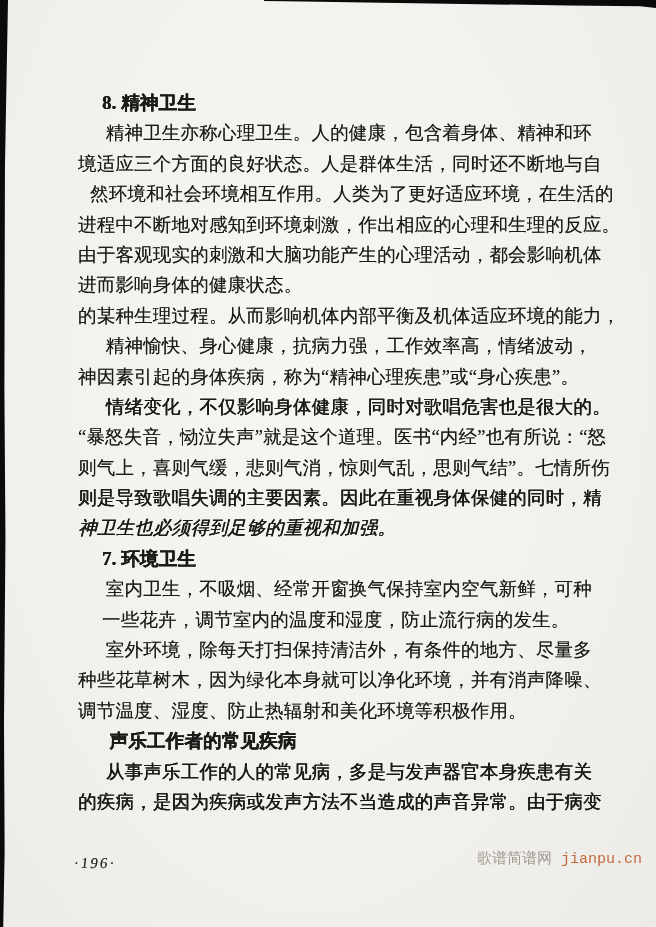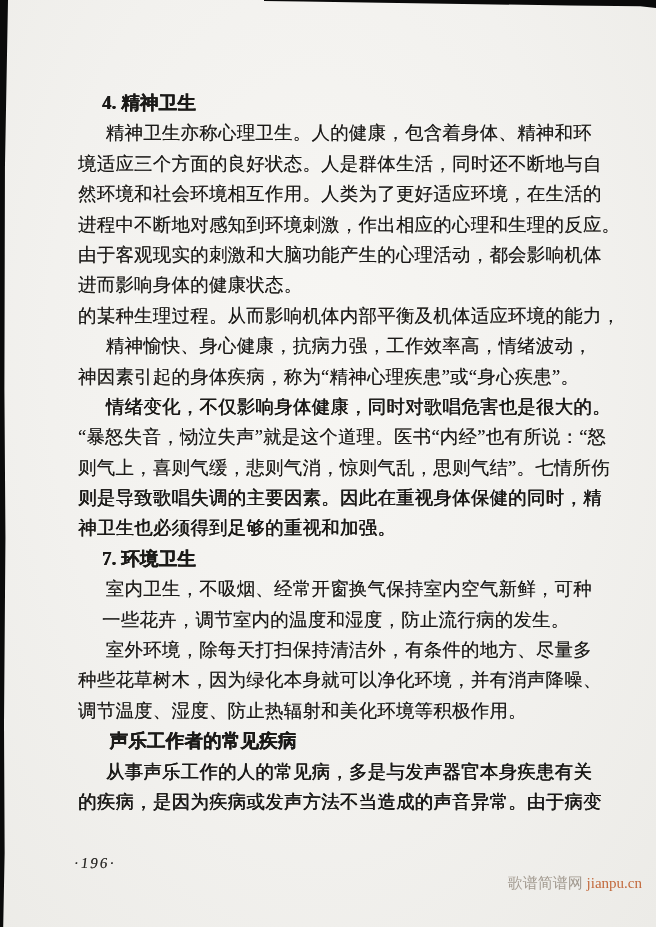--- a/index.html
+++ b/index.html
@@ -60,52 +60,52 @@
     letter-spacing: 2px;
     color: #2b2a27;
     transform: skewX(-8deg);
     text-shadow: 0 0 0.5px rgba(30,28,25,0.6);
     font-family: "Liberation Serif", "DejaVu Serif", serif;
   }
   
   .watermark {
     position: absolute;
     right: 14px;
-    top: 874px;
+    top: 849px;
     font-size: 15px;
-    font-family: Liberation Serif, serif;
+    font-family: Liberation Mono, monospace;
     white-space: nowrap;
   }
   .watermark .wm-name { color: #a29a90; }
   .watermark .wm-url  { color: #c2693c; }
 </style>
 </head>
 <body>
 
 <div class="page">
 
   <div class="edge-left"></div>
   <div class="edge-top"></div>
 
   <div class="text-block">
-      <div class="line heading" style="padding-left: 1.3em;">4. 精神卫生</div>
+      <div class="line heading" style="padding-left: 1.3em;">8. 精神卫生</div>
       <div class="line " style="padding-left: 1.5em;">精神卫生亦称心理卫生。人的健康，包含着身体、精神和环</div>
       <div class="line " style="padding-left: 0em;">境适应三个方面的良好状态。人是群体生活，同时还不断地与自</div>
-      <div class="line " style="padding-left: 0em;">然环境和社会环境相互作用。人类为了更好适应环境，在生活的</div>
+      <div class="line " style="padding-left: 0em; margin-left: 12px;">然环境和社会环境相互作用。人类为了更好适应环境，在生活的</div>
       <div class="line " style="padding-left: 0em;">进程中不断地对感知到环境刺激，作出相应的心理和生理的反应。</div>
       <div class="line " style="padding-left: 0em;">由于客观现实的刺激和大脑功能产生的心理活动，都会影响机体</div>
       <div class="line " style="padding-left: 0em;">进而影响身体的健康状态。</div>
       <div class="line " style="padding-left: 0em;">的某种生理过程。从而影响机体内部平衡及机体适应环境的能力，</div>
       <div class="line " style="padding-left: 1.5em;">精神愉快、身心健康，抗病力强，工作效率高，情绪波动，</div>
       <div class="line " style="padding-left: 0em;">神因素引起的身体疾病，称为“精神心理疾患”或“身心疾患”。</div>
       <div class="line  w-m" style="padding-left: 1.5em;">情绪变化，不仅影响身体健康，同时对歌唱危害也是很大的。</div>
       <div class="line " style="padding-left: 0em;">“暴怒失音，恸泣失声”就是这个道理。医书“内经”也有所说：“怒</div>
       <div class="line " style="padding-left: 0em;">则气上，喜则气缓，悲则气消，惊则气乱，思则气结”。七情所伤</div>
       <div class="line  w-m" style="padding-left: 0em;">则是导致歌唱失调的主要因素。因此在重视身体保健的同时，精</div>
-      <div class="line  w-m" style="padding-left: 0em;">神卫生也必须得到足够的重视和加强。</div>
+      <div class="line  w-m" style="padding-left: 0em; font-style: italic;">神卫生也必须得到足够的重视和加强。</div>
       <div class="line heading" style="padding-left: 1.3em;">7. 环境卫生</div>
       <div class="line " style="padding-left: 1.5em;">室内卫生，不吸烟、经常开窗换气保持室内空气新鲜，可种</div>
       <div class="line " style="padding-left: 0em; margin-left: 24px;">一些花卉，调节室内的温度和湿度，防止流行病的发生。</div>
       <div class="line " style="padding-left: 1.5em;">室外环境，除每天打扫保持清洁外，有条件的地方、尽量多</div>
       <div class="line " style="padding-left: 0em;">种些花草树木，因为绿化本身就可以净化环境，并有消声降噪、</div>
       <div class="line " style="padding-left: 0em; font-family: Liberation Serif, serif;">调节温度、湿度、防止热辐射和美化环境等积极作用。</div>
       <div class="line heading" style="padding-left: 1.7em;">声乐工作者的常见疾病</div>
       <div class="line  w-m" style="padding-left: 1.5em;">从事声乐工作的人的常见病，多是与发声器官本身疾患有关</div>
       <div class="line  w-m" style="padding-left: 0em;">的疾病，是因为疾病或发声方法不当造成的声音异常。由于病变</div>
     </div>

